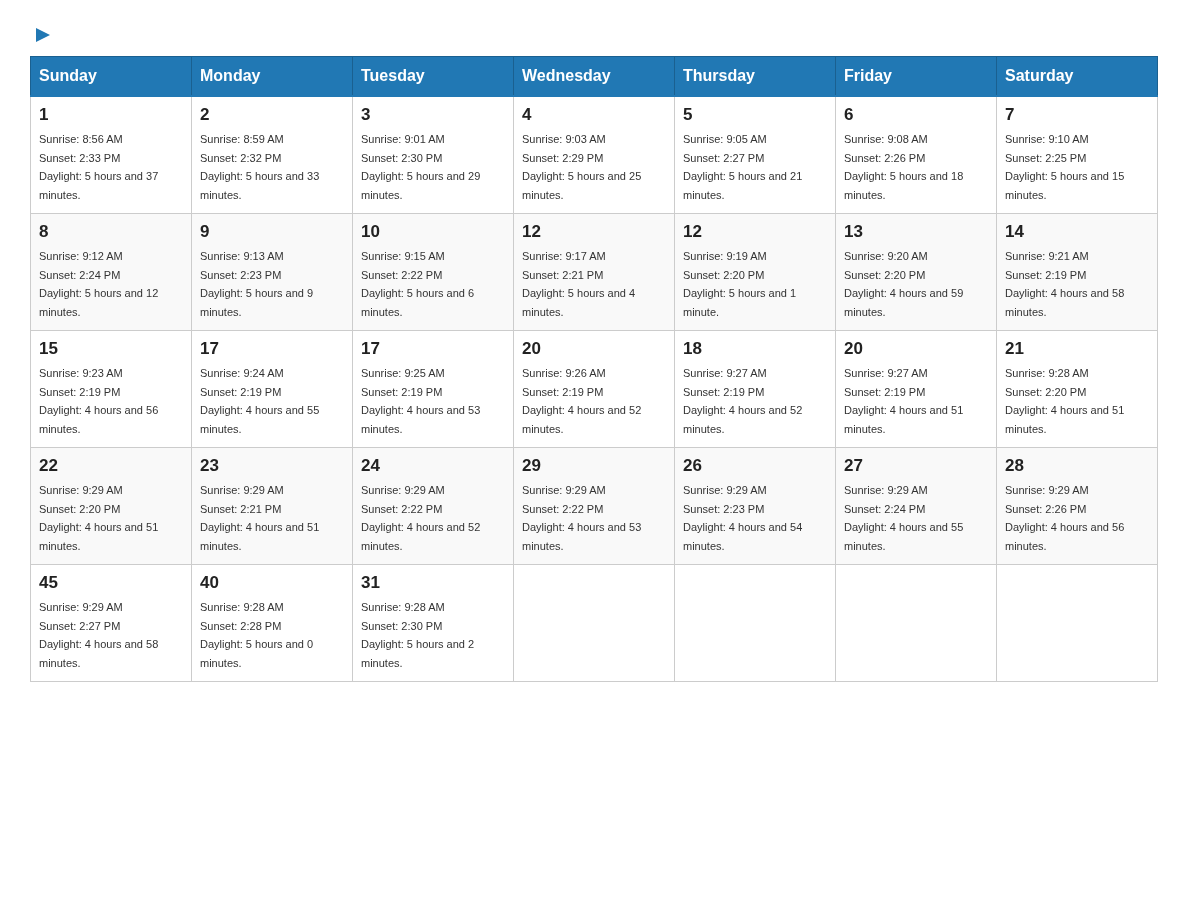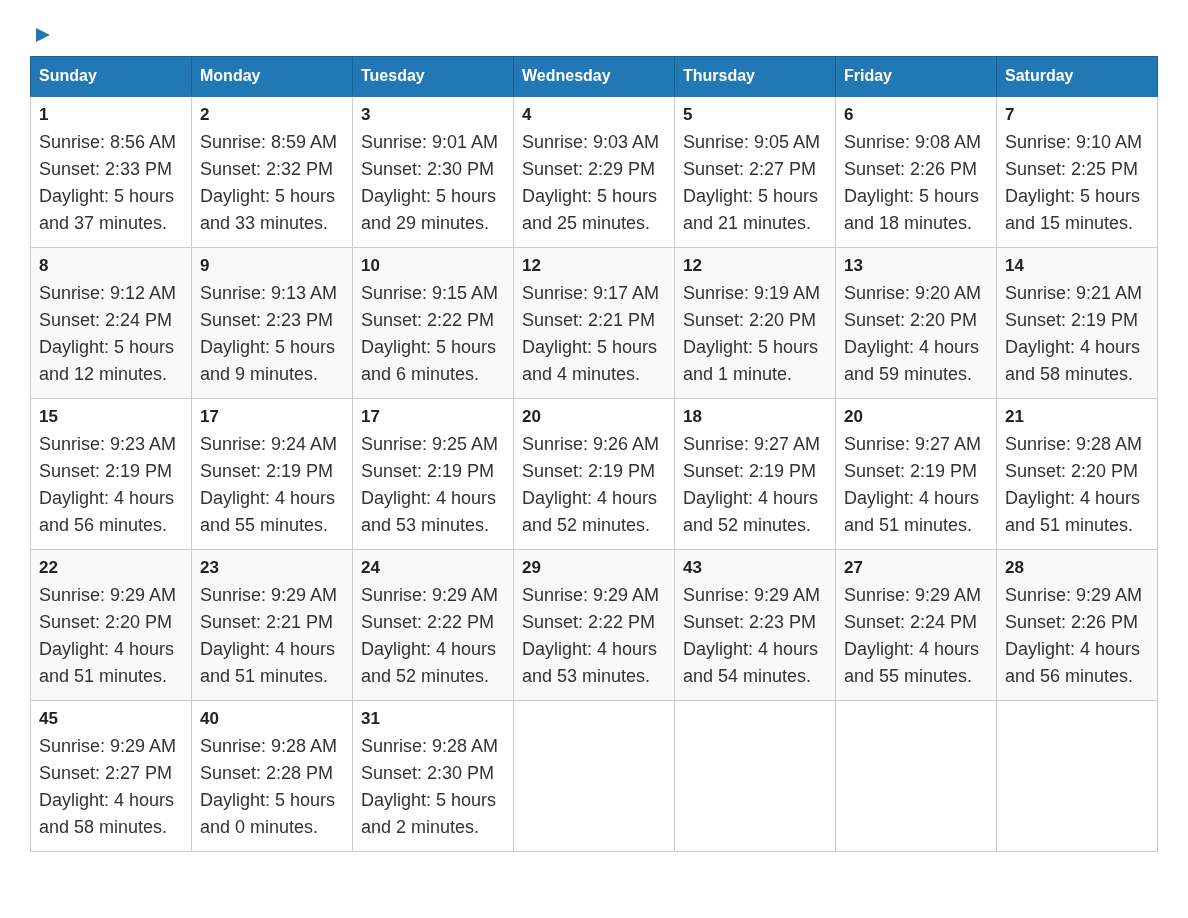--- a/index.html
+++ b/index.html
@@ -76,21 +76,21 @@
       min-height: 90px;
     }
     .day-num {
       font-size: 17px;
       font-weight: bold;
       color: #222;
       display: block;
       margin-bottom: 4px;
     }
     .day-info {
-      font-size: 18px;
+      font-size: 11px;
       color: #333;
       line-height: 1.5;
     }
     .calendar tr:nth-child(odd) td {
       background: #fff;
     }
     .calendar tr:nth-child(even) td {
       background: #f9f9f9;
     }
     .empty-cell {
@@ -233,21 +233,21 @@
       </td>
         <td>
         <span class="day-num">24</span>
         <span class="day-info">Sunrise: 9:29 AM<br>Sunset: 2:22 PM<br>Daylight: 4 hours and 52 minutes.</span>
       </td>
         <td>
         <span class="day-num">29</span>
         <span class="day-info">Sunrise: 9:29 AM<br>Sunset: 2:22 PM<br>Daylight: 4 hours and 53 minutes.</span>
       </td>
         <td>
-        <span class="day-num">43</span>
+        <span class="day-num">26</span>
         <span class="day-info">Sunrise: 9:29 AM<br>Sunset: 2:23 PM<br>Daylight: 4 hours and 54 minutes.</span>
       </td>
         <td>
         <span class="day-num">27</span>
         <span class="day-info">Sunrise: 9:29 AM<br>Sunset: 2:24 PM<br>Daylight: 4 hours and 55 minutes.</span>
       </td>
         <td>
         <span class="day-num">28</span>
         <span class="day-info">Sunrise: 9:29 AM<br>Sunset: 2:26 PM<br>Daylight: 4 hours and 56 minutes.</span>
       </td>

